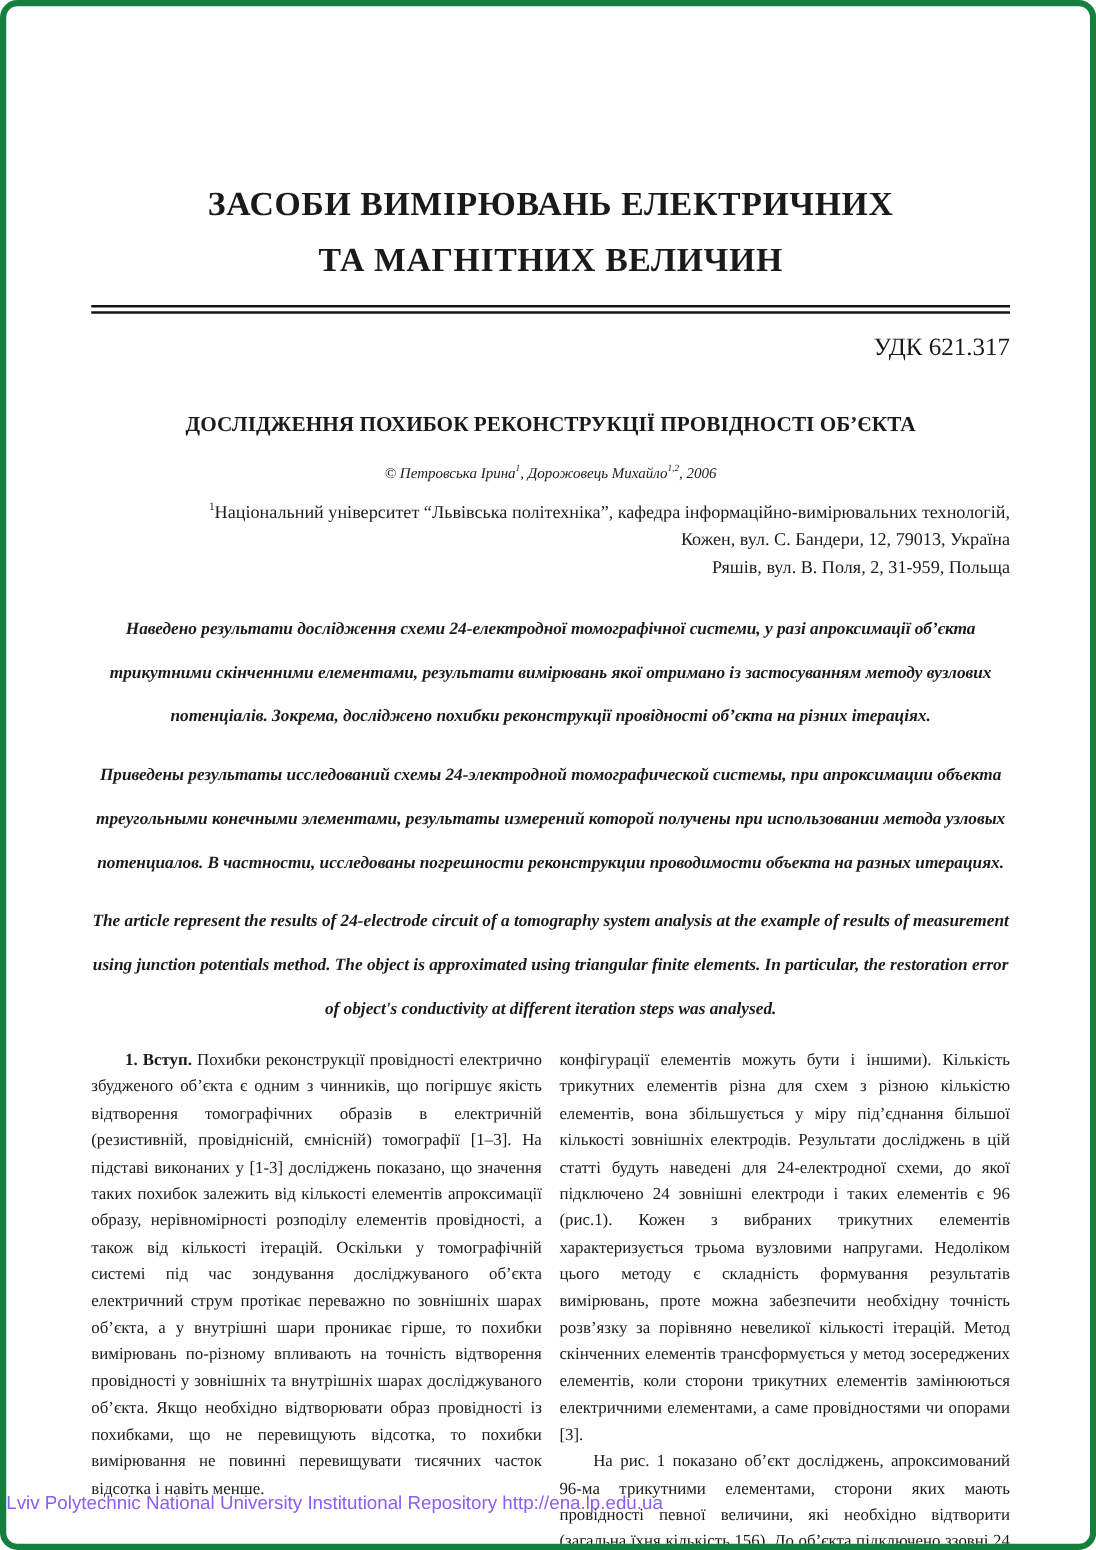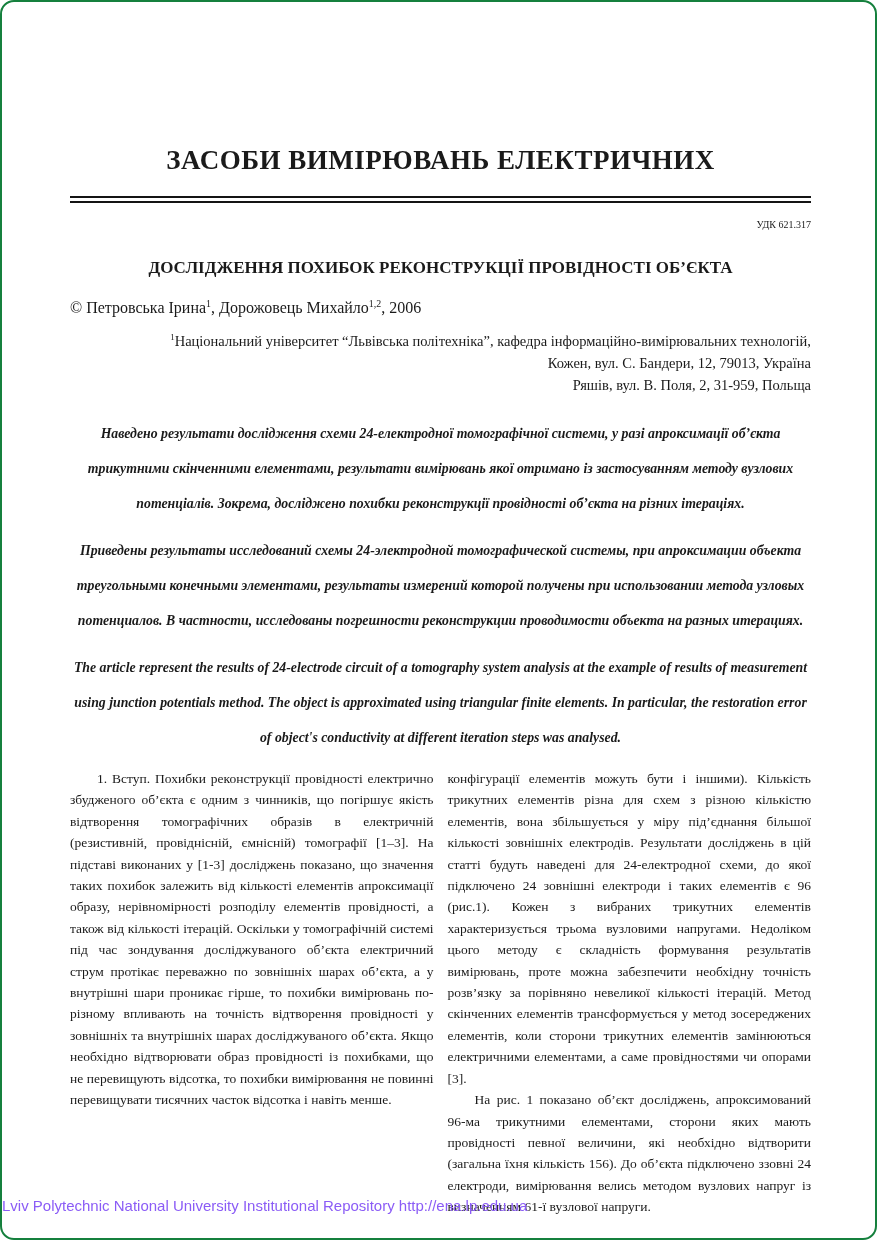--- a/index.html
+++ b/index.html
@@ -2,21 +2,21 @@
 <html lang="uk"><head>
 <meta charset="utf-8">
 <style>
   html,body{margin:0;padding:0;background:#ffffff;}
   .page{
     position:relative;
     width:877px;height:1240px;
     background:#ffffff;
     color:#1a1a1a;
     font-family:"Liberation Serif", serif;
-    border:2px solid #15803d;
+    border:5px solid #15803d;
     border-radius:14px;
     box-sizing:border-box;
     overflow:hidden;
   }
   .content{padding:0 64px 0 68px;}
   .journal-title{
     margin-top:136px;
     text-align:center;
     font-weight:bold;
     font-size:27px;
@@ -25,33 +25,34 @@
   }
   .rule{
     margin-top:13px;
     height:3px;
     border-top:2px solid #141414;
     border-bottom:2px solid #141414;
   }
   .udk{
     margin-top:16px;
     text-align:right;
-    font-size:10px;
+    font-size:20px;
   }
   .article-title{
-    margin-top:24px;
+    margin-top:36px;
     text-align:center;
     font-weight:bold;
     font-size:17px;
     line-height:27px;
   }
   .authors{
     margin-top:18px;
-    text-align:left;
-    font-size:16px;
+    text-align:center;
+    font-style:italic;
+    font-size:12px;
   }
   .affiliations{
     margin-top:13px;
     text-align:right;
     font-size:14.5px;
     line-height:22px;
   }
   sup{font-size:0.62em;line-height:0;vertical-align:super;}
   .abstract{
     margin-top:12px;
@@ -66,38 +67,39 @@
     display:flex;
     gap:14px;
     margin-top:13px;
     font-size:13.5px;
     line-height:21.4px;
     text-align:justify;
   }
   .col{flex:1 1 0;min-width:0;}
   .col p{margin:0;}
   .indent{text-indent:27px;}
-  .sec-heading{font-weight:normal;}
+  .sec-heading{font-weight:bold;}
   .footer{
     position:absolute;
     left:0;right:0;bottom:24px;
     text-align:left;
     font-family:"Liberation Sans", sans-serif;
     font-size:15px;
     color:#8b5cf6;
   }
 </style>
 </head>
 <body>
 
 <div class="page">
   <div class="content">
 
     <div class="journal-title">
       <div>ЗАСОБИ ВИМІРЮВАНЬ ЕЛЕКТРИЧНИХ</div>
+      <div>ТА МАГНІТНИХ ВЕЛИЧИН</div>
     </div>
 
     <div class="rule"></div>
 
     <div class="udk">УДК 621.317</div>
 
     <div class="article-title">
       <div>ДОСЛІДЖЕННЯ ПОХИБОК РЕКОНСТРУКЦІЇ ПРОВІДНОСТІ ОБ’ЄКТА</div>
     </div>
 

